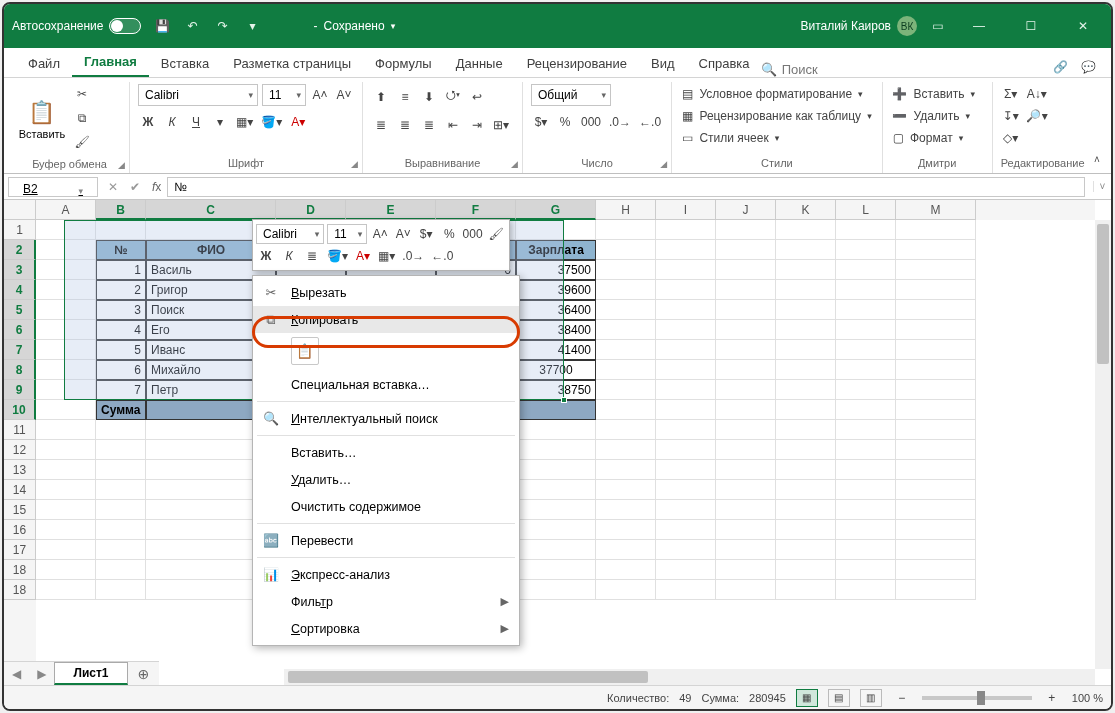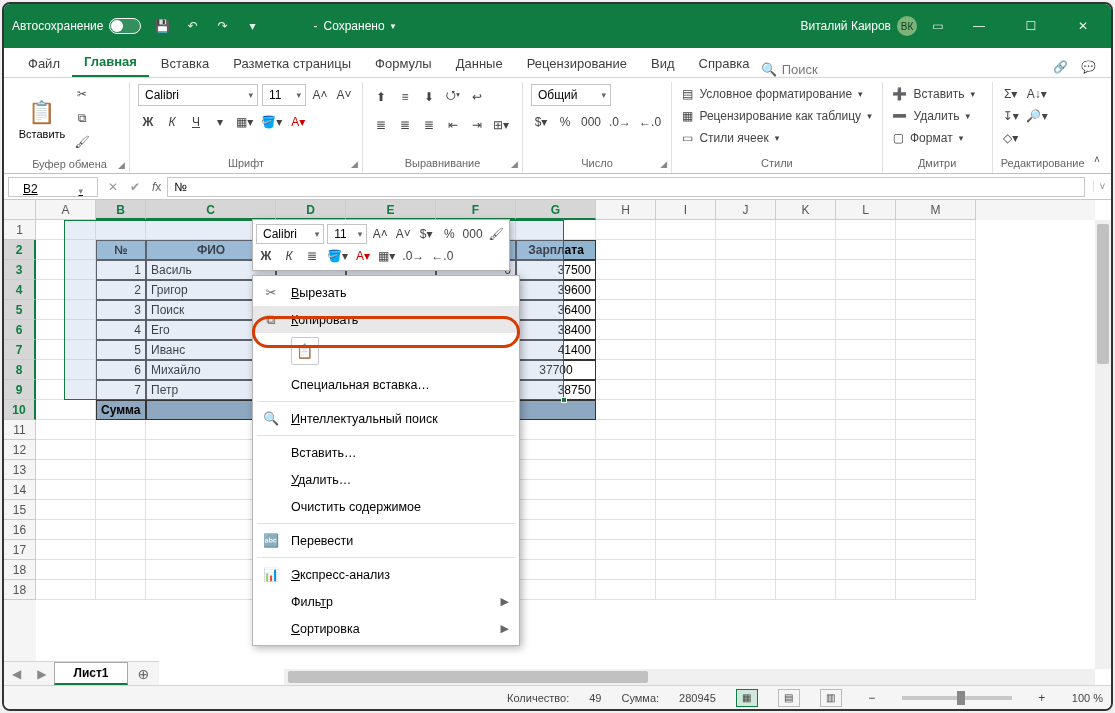--- a/index.html
+++ b/index.html
@@ -64,21 +64,21 @@
 .vscroll{position:absolute;top:20px;right:0;bottom:16px;width:16px;background:#f0f0f0;}
 .vscroll .thumb{position:absolute;right:2px;top:4px;width:12px;height:140px;background:#c1c1c1;border-radius:2px;}
 .hscroll{position:absolute;left:280px;right:16px;bottom:0;height:16px;background:#f0f0f0;}
 .hscroll .thumb{position:absolute;top:2px;left:4px;height:12px;width:360px;background:#c1c1c1;border-radius:2px;}
 
 .sheet-tabs{position:absolute;left:0;bottom:0;height:24px;display:flex;align-items:center;font-size:12px;background:#f5f5f5;border-top:1px solid #d4d4d4;}
 .sheet-tabs .nav{padding:0 8px;color:#888;}
 .sheet-tab{padding:3px 18px;background:#fff;border:1px solid #aaa;border-bottom:2px solid #107c41;font-weight:600;}
 .sheet-add{padding:0 10px;color:#666;font-size:14px;}
 
-.status-bar{height:24px;background:#f5f5f5;border-top:1px solid #d4d4d4;display:flex;align-items:center;font-size:11px;color:#444;padding:0 8px;gap:20px;}
+.status-bar{height:24px;background:#f5f5f5;border-top:1px solid #d4d4d4;display:flex;align-items:center;font-size:11px;color:#444;padding:0 8px;gap:10px;}
 .status-bar .sp{flex:1;}
 .view-btn{width:22px;height:18px;border:1px solid #bbb;display:inline-flex;align-items:center;justify-content:center;font-size:10px;}
 .view-btn.active{background:#d0e7db;border-color:#107c41;}
 .zoom-slider{width:110px;height:4px;background:#c8c8c8;position:relative;}
 .zoom-slider .th{position:absolute;width:8px;height:14px;background:#888;top:-5px;left:50%;}
 
 
 .mini-toolbar{position:absolute;top:219px;left:252px;width:258px;background:#fff;border:1px solid #b5b5b5;box-shadow:2px 2px 6px rgba(0,0,0,0.25);font-size:12px;padding:3px;z-index:10;}
 .mini-toolbar .mrow{display:flex;align-items:center;gap:3px;padding:1px 0;}
 .mini-toolbar .font-select{height:20px;}

